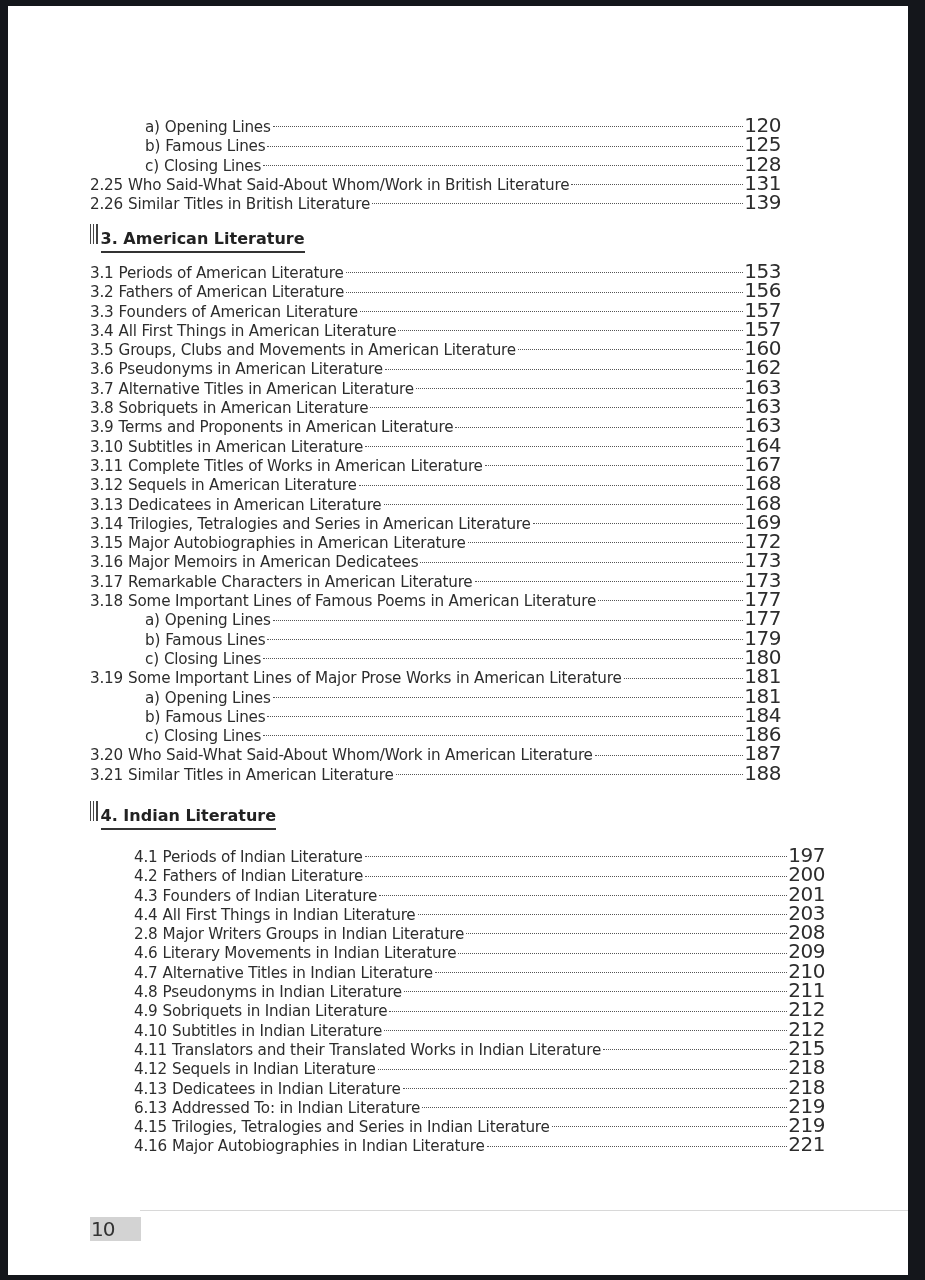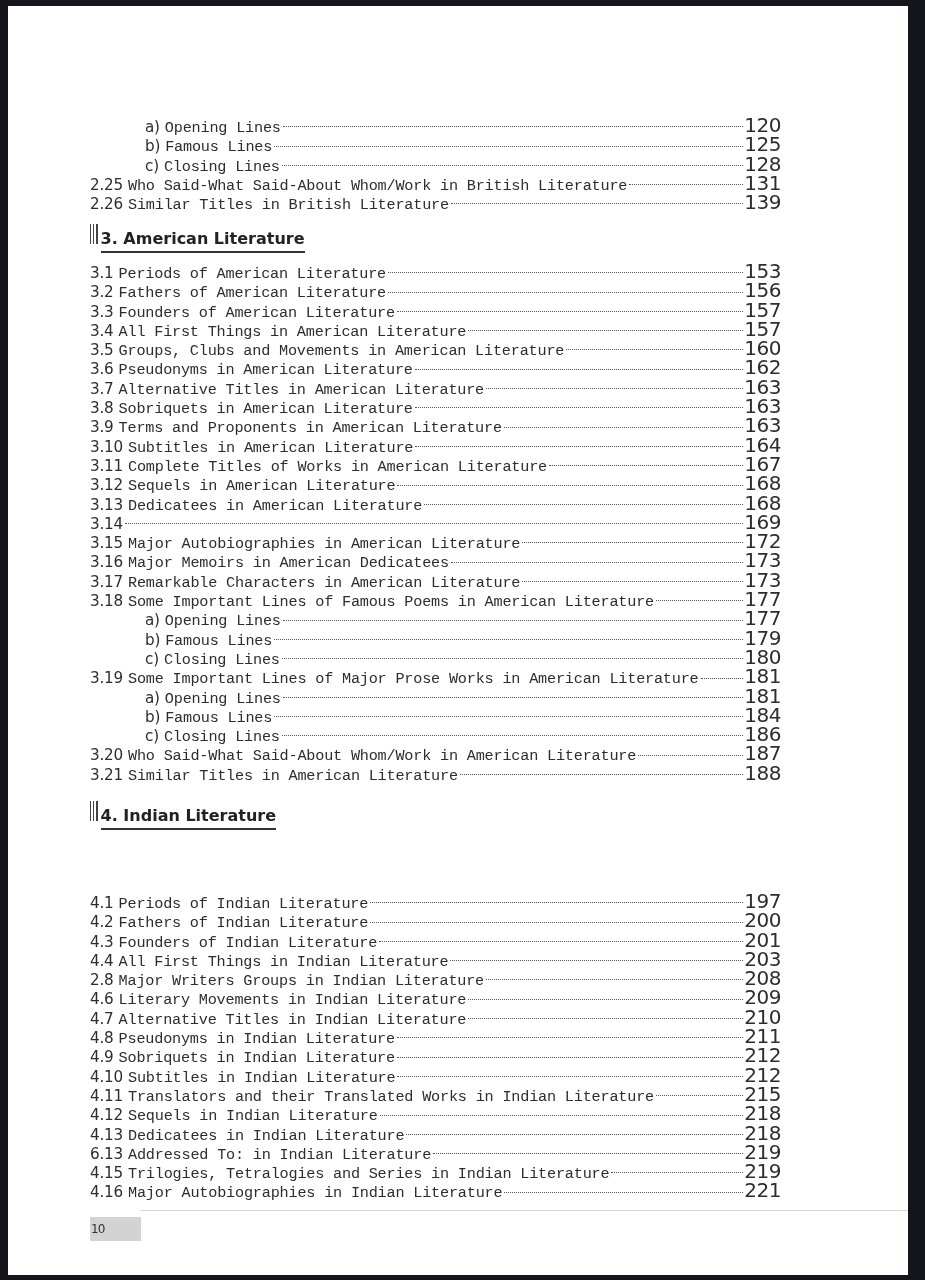--- a/index.html
+++ b/index.html
@@ -11,39 +11,39 @@
     position: absolute; left: 8px; top: 6px; width: 900px; height: 1269px;
     background: #ffffff;
   }
   .toc { position: absolute; left: 82px; width: 691px; }
   .entry {
     display: flex; align-items: baseline; height: 19.3px; line-height: 19.3px;
     font-size: 15.2px; color: #2d2d2d; white-space: nowrap; letter-spacing: -0.2px;
   }
   .entry.sub { padding-left: 55px; }
   .entry .num { display: inline-block; }
-  .entry .title { padding-left: 5px; font-family: Liberation Mono, monospace; }
+  .entry .title { padding-left: 5px; }
   .entry .leader {
     flex: 1; overflow: hidden; margin: 0 1px 0 2px; position: relative; top: -3px;
     border-bottom: 1.5px dotted #555; height: 1px; align-self: flex-end; margin-bottom: 5px;
   }
   .entry .page-no { font-size: 20px; letter-spacing: -0.5px; }
   .heading {
     position: absolute; left: 82px; display: flex; align-items: flex-start;
     font-weight: bold; font-size: 16px; color: #222;
   }
   .heading .bars { display: flex; gap: 2px; height: 20px; margin-right: 3px; }
   .heading .bars span { display: block; width: 1.2px; background: #444; height: 100%; }
   .heading .htext { border-bottom: 2px solid #333; padding-bottom: 3px; margin-top: 5px; }
   .footer-line {
     position: absolute; left: 132px; top: 1204px; width: 768px; height: 1px; background: #d8d8d8;
   }
   .page-number {
     position: absolute; left: 82px; top: 1211px; width: 50px; height: 24px;
-    background: #d3d3d3; color: #333; font-size: 12px; line-height: 24px; padding-left: 1px;
+    background: #d3d3d3; color: #333; font-size: 20px; line-height: 24px; padding-left: 1px;
     letter-spacing: -1px;
   }
 </style>
 </head>
 <body>
 
 <div class="page">
 
   <div class="toc" style="top:110px;">
       <div class="entry sub">
@@ -161,20 +161,21 @@
         <span class="page-no">168</span>
       </div>
       <div class="entry">
         <span class="num">3.13</span>
         <span class="title">Dedicatees in American Literature</span>
         <span class="leader"></span>
         <span class="page-no">168</span>
       </div>
       <div class="entry">
         <span class="num">3.14</span>
+        <span class="title">Trilogies, Tetralogies and Series in American Literature</span>
         <span class="leader"></span>
         <span class="page-no">169</span>
       </div>
       <div class="entry">
         <span class="num">3.15</span>
         <span class="title">Major Autobiographies in American Literature</span>
         <span class="leader"></span>
         <span class="page-no">172</span>
       </div>
       <div class="entry">
@@ -253,21 +254,21 @@
 
   <div class="heading" style="top:795px;">
     <span class="bars">
         <span></span>
         <span></span>
         <span></span>
       </span>
     <span class="htext">4. Indian Literature</span>
   </div>
 
-  <div class="toc" style="top:886px;">
+  <div class="toc" style="top:840px;margin-left:44px;">
       <div class="entry">
         <span class="num">4.1</span>
         <span class="title">Periods of Indian Literature</span>
         <span class="leader"></span>
         <span class="page-no">197</span>
       </div>
       <div class="entry">
         <span class="num">4.2</span>
         <span class="title">Fathers of Indian Literature</span>
         <span class="leader"></span>

